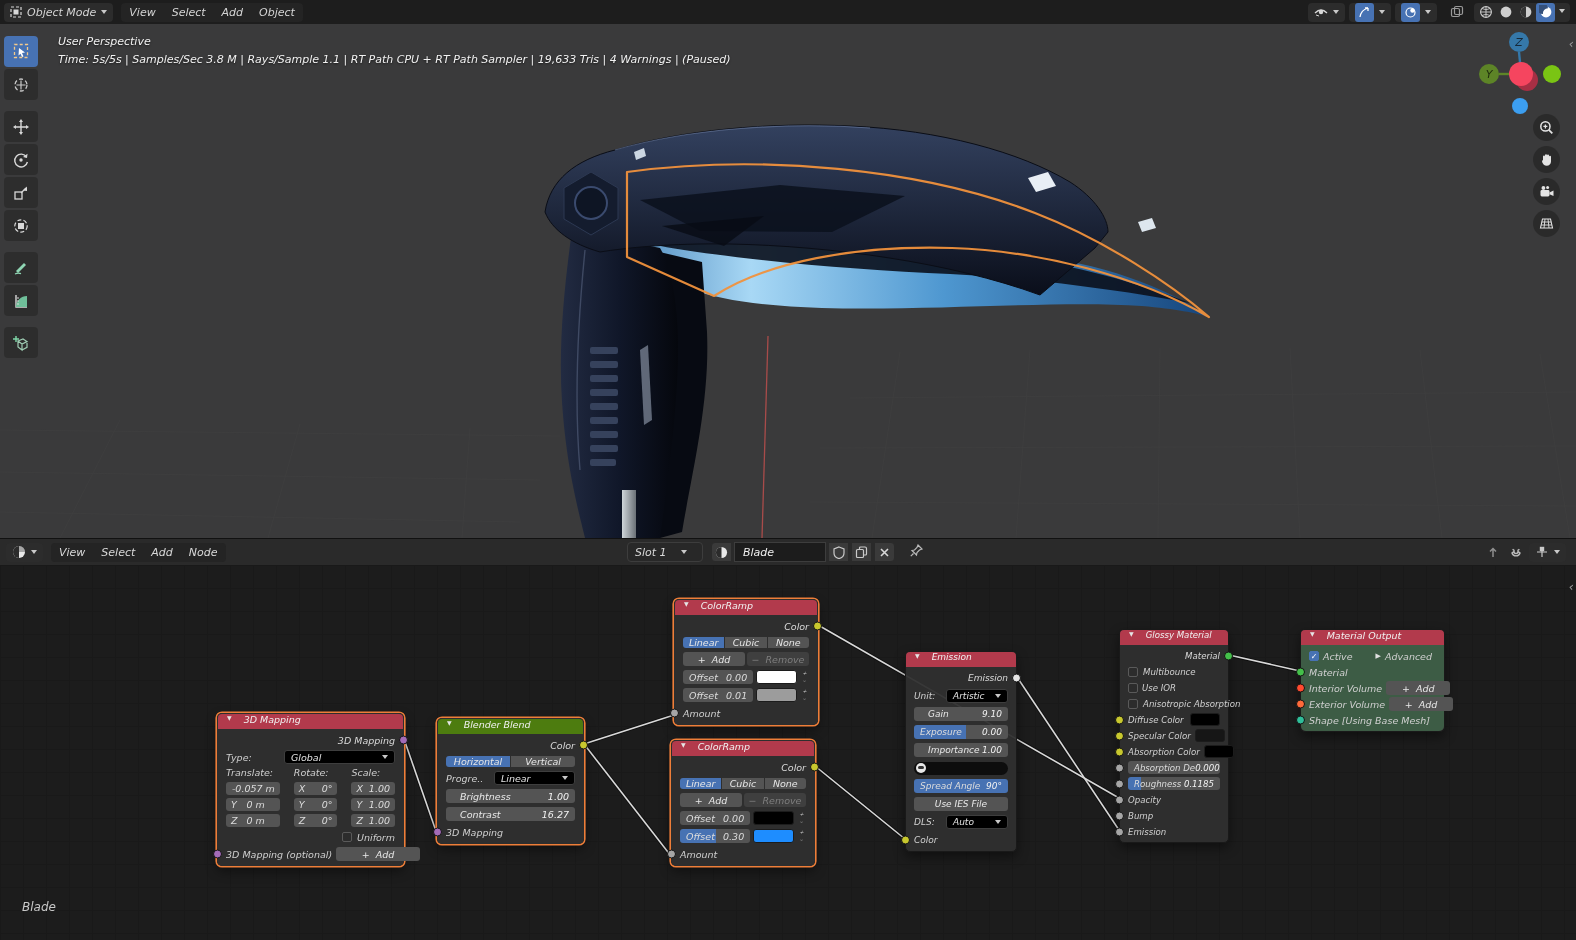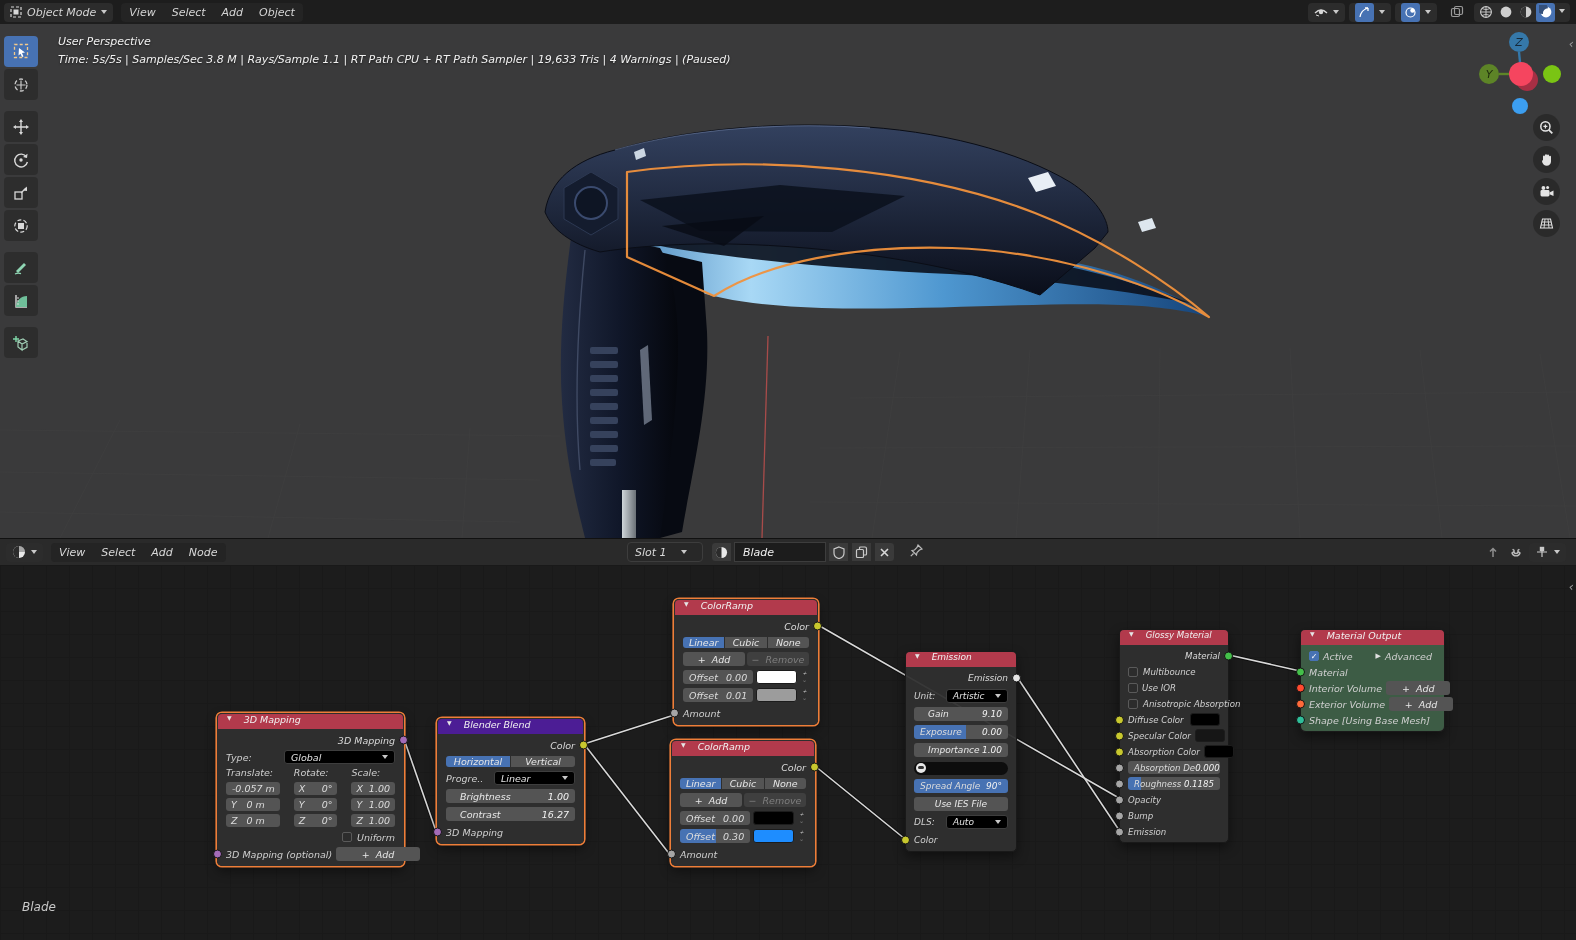--- a/index.html
+++ b/index.html
@@ -554,21 +554,21 @@
           <span class="rlab" style="flex:1">3D Mapping (optional)</span>
           <div class="wbtn" style="flex:0 0 84px">
             <span>+</span>
             <span>Add</span>
           </div>
         </div>
       </div>
     </div>
 
     <div class="node sel" style="left:437px; top:153px; width:147px">
-      <div class="nhead" style="background: #4c1d95;">
+      <div class="nhead" style="background: #4d7c0f;">
         <span class="tri">▼</span>
         <span class="ntitle">Blender Blend</span>
       </div>
       <div class="nbody">
         <div class="row out">
           <span class="olab">Color</span>
           <span class="socket right" style="background: rgb(200, 200, 46);"></span>
         </div>
         <div class="seg row">
           <div style="background: rgb(71, 114, 179);">Horizontal</div>

